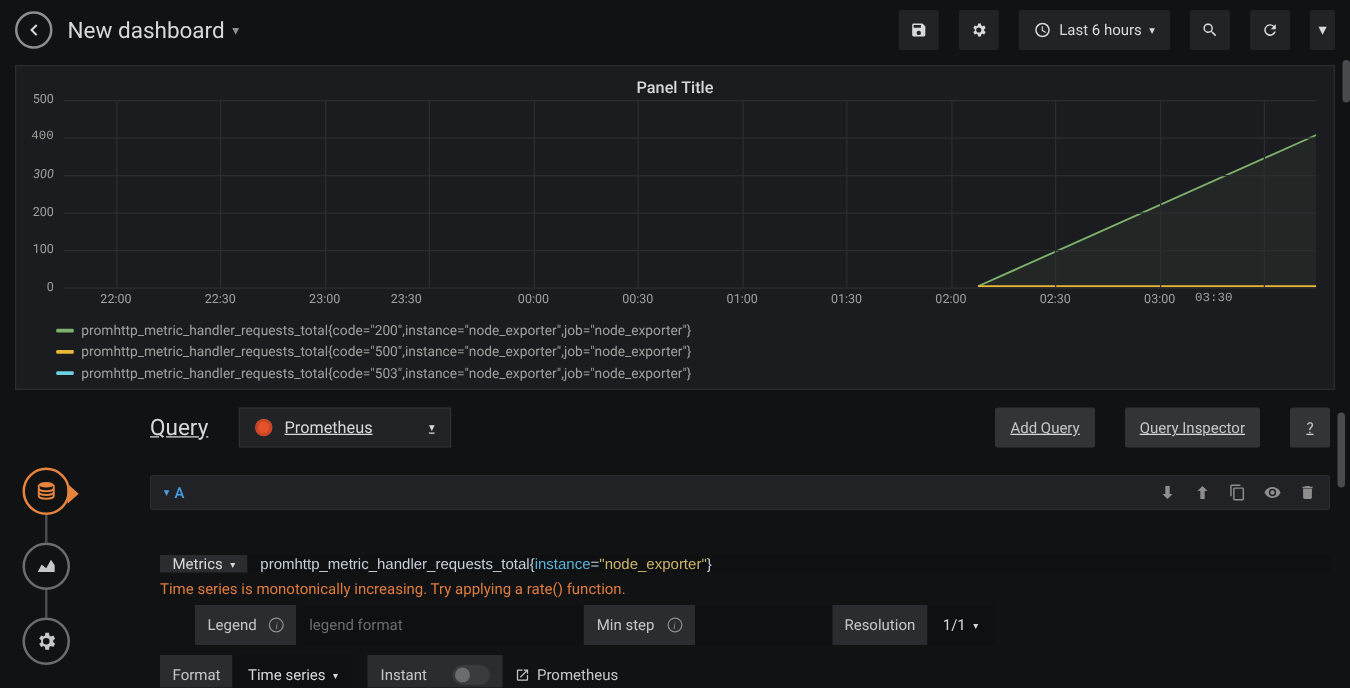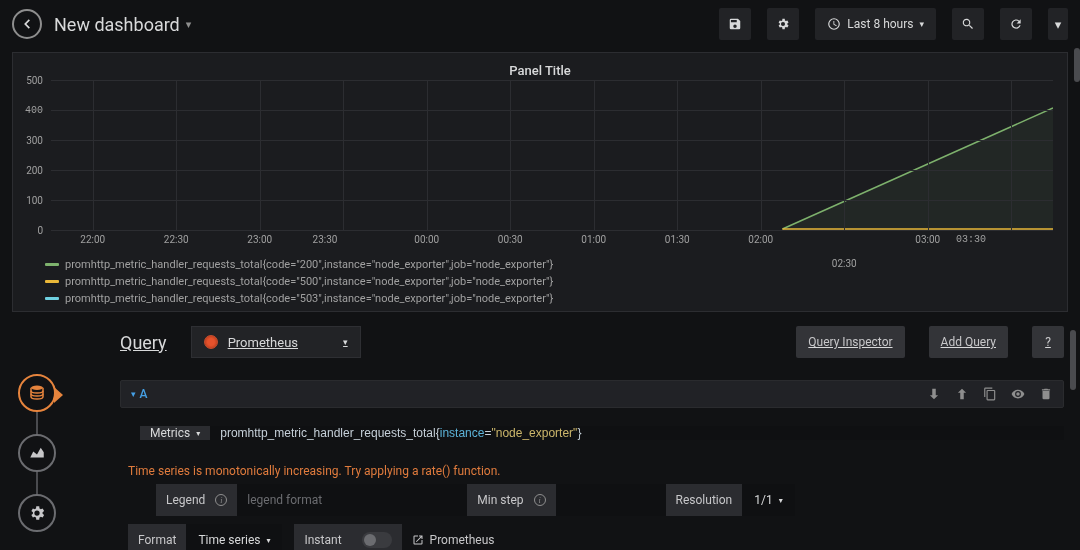--- a/index.html
+++ b/index.html
@@ -43,21 +43,21 @@
 .qbtn.icon { min-width: 32px; padding: 0; justify-content: center; }
 
 .query-row { margin-top: 18px; background: #212226; border: 1px solid #2a2b2e; padding: 6px 10px; border-radius: 2px; }
 .query-row-head { display: flex; align-items: center; justify-content: space-between; }
 .q-id { color: #45a0e6; font-size: 12px; font-weight: 500; display: flex; align-items: center; gap: 4px; }
 .q-id::before { content: "▾"; font-size: 9px; color: #45a0e6; }
 .row-icons { display: flex; gap: 14px; }
 .row-icons svg { width: 14px; height: 14px; fill: #8e8e8e; cursor: pointer; }
 
 .query-body { margin-top: 18px; padding-left: 8px; }
-.metrics-row { display: flex; align-items: flex-start; height: 32px; margin-left: 12px; }
+.metrics-row { display: flex; align-items: flex-end; height: 32px; }
 .metrics-btn { background: #2b2c30; display: flex; align-items: center; padding: 0 10px; font-size: 12px; gap: 6px; }
 .metrics-btn .caret { font-size: 8px; }
 .metric-input { flex: 1; background: #0f1012; display: flex; align-items: center; padding: 0 10px; font-family: Liberation Sans, sans-serif; font-size: 12px; }
 .metric-input .m-name { color: #c6d0d9; }
 .metric-input .m-brace { color: #c6d0d9; }
 .metric-input .m-key { color: #5cb3d9; }
 .metric-input .m-eq { color: #c6d0d9; }
 .metric-input .m-val { color: #ccb66b; }
 
 .warn-line { color: #e07b3d; font-size: 12px; padding: 6px 0 2px 0; }
@@ -108,21 +108,21 @@
   </div>
   <div class="icon-btn">
     <svg viewBox="0 0 24 24">
         <path d="M19.4 13a7.5 7.5 0 0 0 0-2l2.1-1.6-2-3.5-2.5 1a7.6 7.6 0 0 0-1.7-1L15 3h-4l-.3 2.9a7.6 7.6 0 0 0-1.7 1l-2.5-1-2 3.5L6.6 11a7.5 7.5 0 0 0 0 2l-2.1 1.6 2 3.5 2.5-1c.5.4 1.1.7 1.7 1L11 21h4l.3-2.9c.6-.3 1.2-.6 1.7-1l2.5 1 2-3.5L19.4 13zM12 15.5A3.5 3.5 0 1 1 12 8.5a3.5 3.5 0 0 1 0 7z"></path>
       </svg>
   </div>
   <div class="icon-btn time-btn">
     <svg viewBox="0 0 24 24">
         <path d="M12 2a10 10 0 1 0 0 20 10 10 0 0 0 0-20zm0 18a8 8 0 1 1 0-16 8 8 0 0 1 0 16zm.5-13H11v6l5 3 .8-1.3-4.3-2.6V7z"></path>
       </svg>
-    <span>Last 8 hours</span>
+    <span>Last 6 hours</span>
     <span class="caret">▾</span>
   </div>
   <div class="icon-btn">
     <svg viewBox="0 0 24 24">
         <path d="M15.5 14h-.8l-.3-.3a6.5 6.5 0 1 0-.7.7l.3.3v.8l5 5 1.5-1.5-5-5zM9.5 14A4.5 4.5 0 1 1 14 9.5 4.5 4.5 0 0 1 9.5 14z"></path>
       </svg>
   </div>
   <div class="icon-btn">
     <svg viewBox="0 0 24 24">
         <path d="M17.6 6.3A8 8 0 1 0 19.9 14h-2.1a6 6 0 1 1-1.4-6.3L13 11h7V4l-2.4 2.3z"></path>
@@ -135,21 +135,21 @@
 
 <div class="top-right-scroll"></div>
 
 <div class="panel">
   <div class="panel-title">Panel Title</div>
   <div class="chart-wrap">
     <div class="y-axis" id="y-axis">
         <div class="y-tick" style="top: 150px;">0</div>
         <div class="y-tick" style="top: 120px;">100</div>
         <div class="y-tick" style="top: 90px;">200</div>
-        <div class="y-tick" style="top: 60px;">300</div>
+        <div class="y-tick" style="top: 60px; font-style: italic;">300</div>
         <div class="y-tick" style="top: 30px; font-family: Liberation Mono, monospace;">400</div>
         <div class="y-tick" style="top: 0px;">500</div>
       </div>
     <div class="plot" id="plot">
       <svg class="chart-line" viewBox="0 0 1000 150" preserveAspectRatio="none">
         <polyline points="730,149 1000,28" stroke="#7EB26D" stroke-width="1.5" fill="none"></polyline>
         <polygon points="730,150 730,149 1000,28 1000,150" fill="#7EB26D" fill-opacity="0.08"></polygon>
         <polyline points="730,149 1000,149" stroke="#EAB839" stroke-width="1.5" fill="none"></polyline>
       </svg>
     <div class="gridline" style="top: 150px;"></div>
@@ -174,21 +174,21 @@
     <div id="x-axis"></div>
   <div class="x-tick" style="left: 75.75px;">22:00</div>
       <div class="x-tick" style="left: 159.25px;">22:30</div>
       <div class="x-tick" style="left: 242.75px;">23:00</div>
       <div class="x-tick" style="left: 308px;">23:30</div>
       <div class="x-tick" style="left: 409.75px;">00:00</div>
       <div class="x-tick" style="left: 493.25px;">00:30</div>
       <div class="x-tick" style="left: 576.75px;">01:00</div>
       <div class="x-tick" style="left: 660.25px;">01:30</div>
       <div class="x-tick" style="left: 743.75px;">02:00</div>
-      <div class="x-tick" style="left: 827.25px; margin-top: 24px;">02:30</div>
+      <div class="x-tick" style="left: 827.25px;">02:30</div>
       <div class="x-tick" style="left: 910.75px;">03:00</div>
       <div class="x-tick" style="left: 954px; font-family: Liberation Mono, monospace;">03:30</div>
     </div>
   <div class="legend-row" id="legend-row">
       <div class="legend-item">
         <div class="legend-swatch" style="background: rgb(126, 178, 109);"></div>
         <span>promhttp_metric_handler_requests_total{code="200",instance="node_exporter",job="node_exporter"}</span>
       </div>
       <div class="legend-item">
         <div class="legend-swatch" style="background: rgb(234, 184, 57);"></div>
@@ -227,22 +227,22 @@
 <div class="editor-area">
   <div class="query-header">
     <div class="query-label">Query</div>
     <div class="ds-select">
       <span class="prom-icon"></span>
       <span>Prometheus</span>
       <span style="flex:1"></span>
       <span class="caret" style="font-size:9px">▾</span>
     </div>
     <div class="spacer"></div>
+    <div class="qbtn">Add Query</div>
     <div class="qbtn">Query Inspector</div>
-    <div class="qbtn">Add Query</div>
     <div class="qbtn icon">?</div>
   </div>
 
   <div class="query-row">
     <div class="query-row-head">
       <div class="q-id">
           <span>A</span>
         </div>
       <div class="row-icons">
         <svg viewBox="0 0 24 24">

